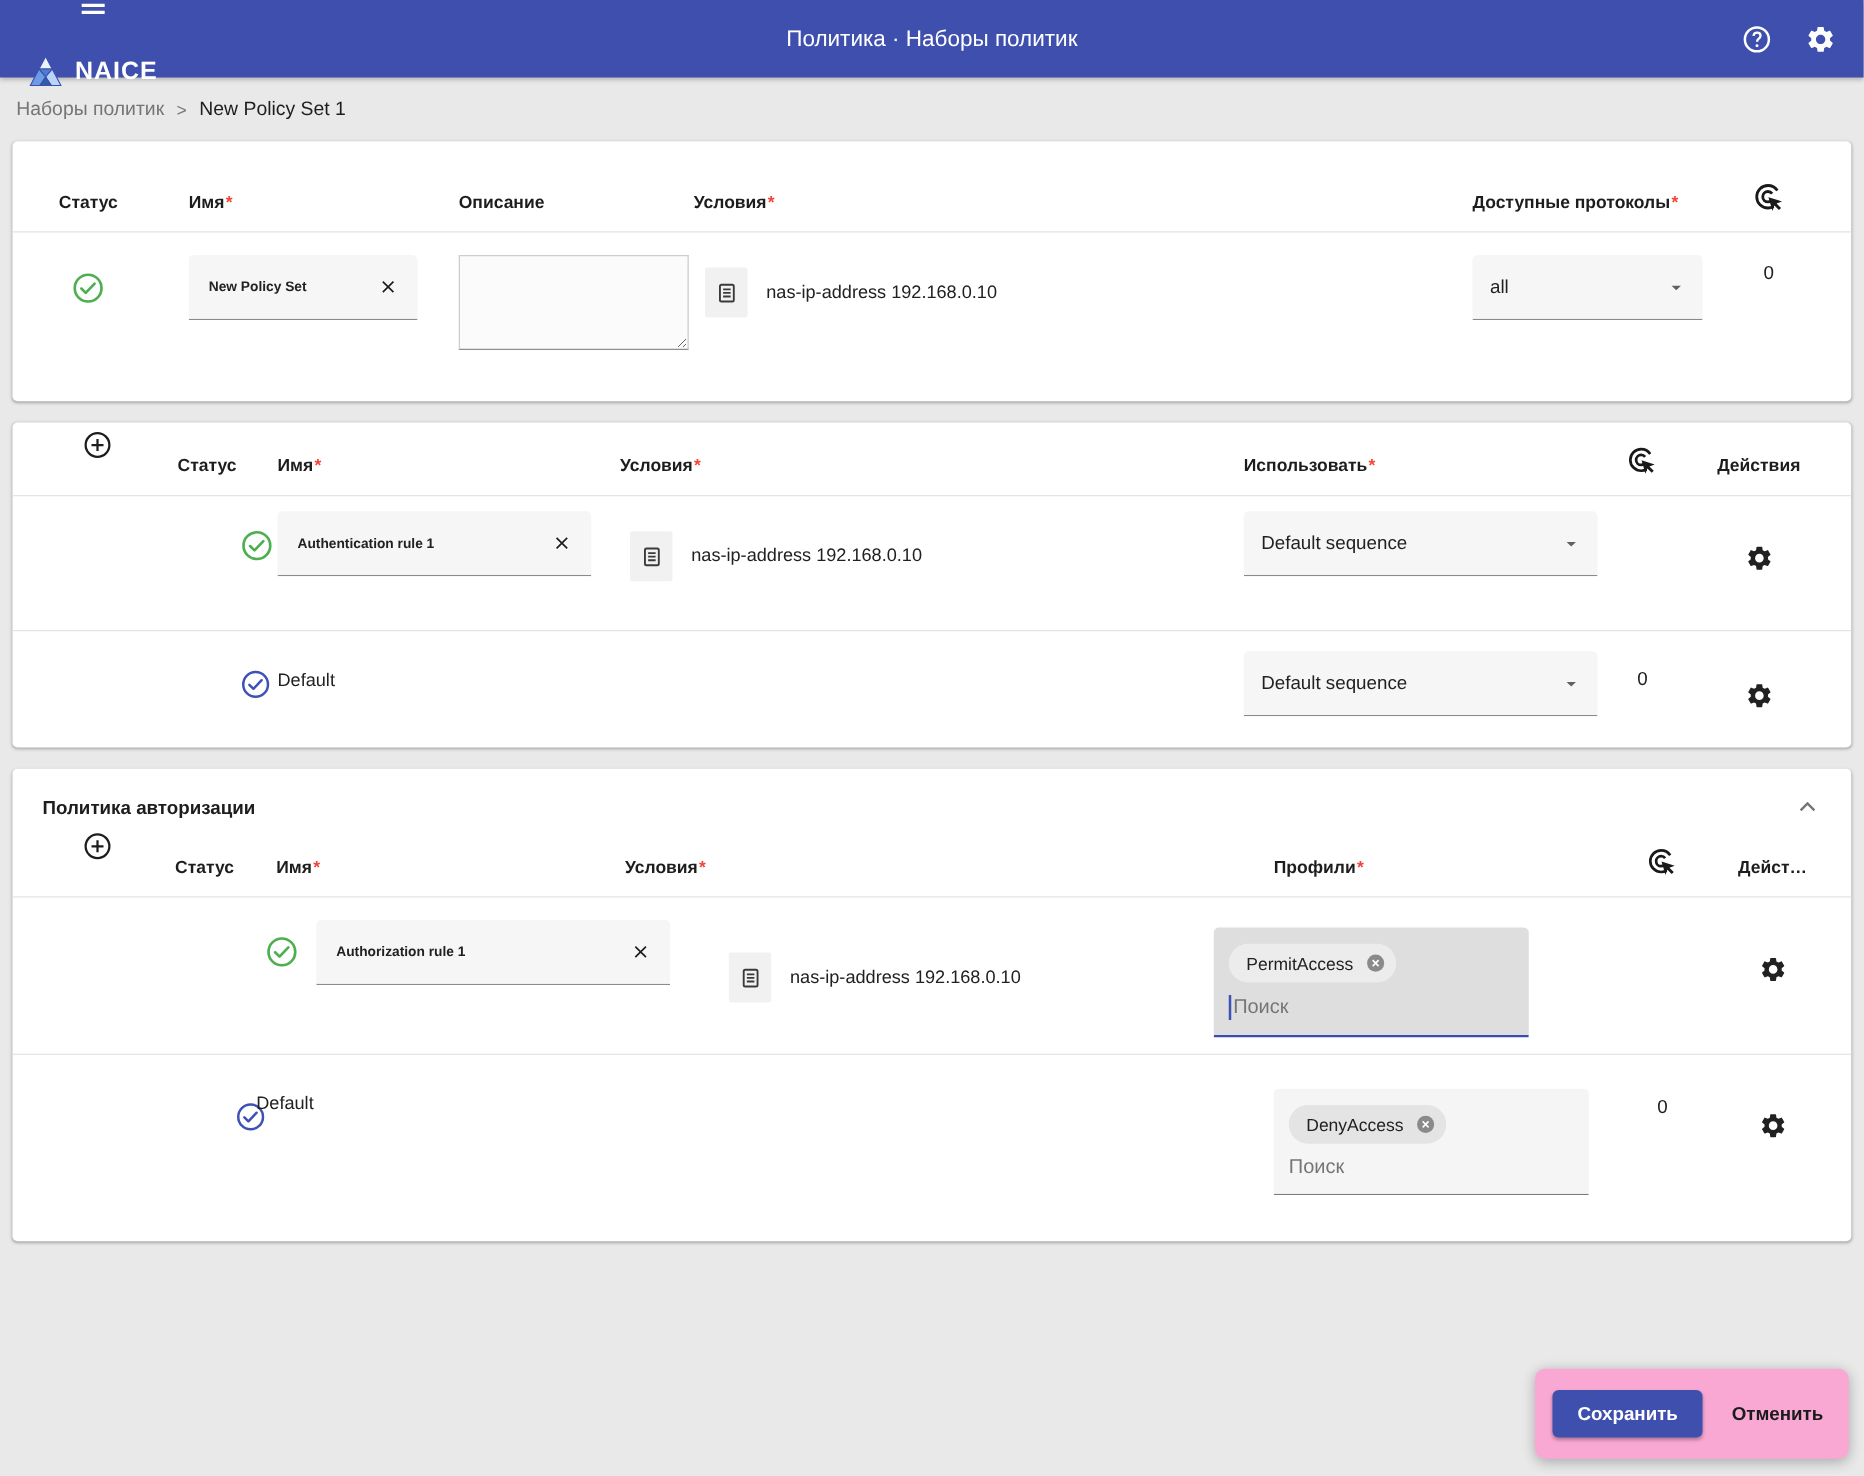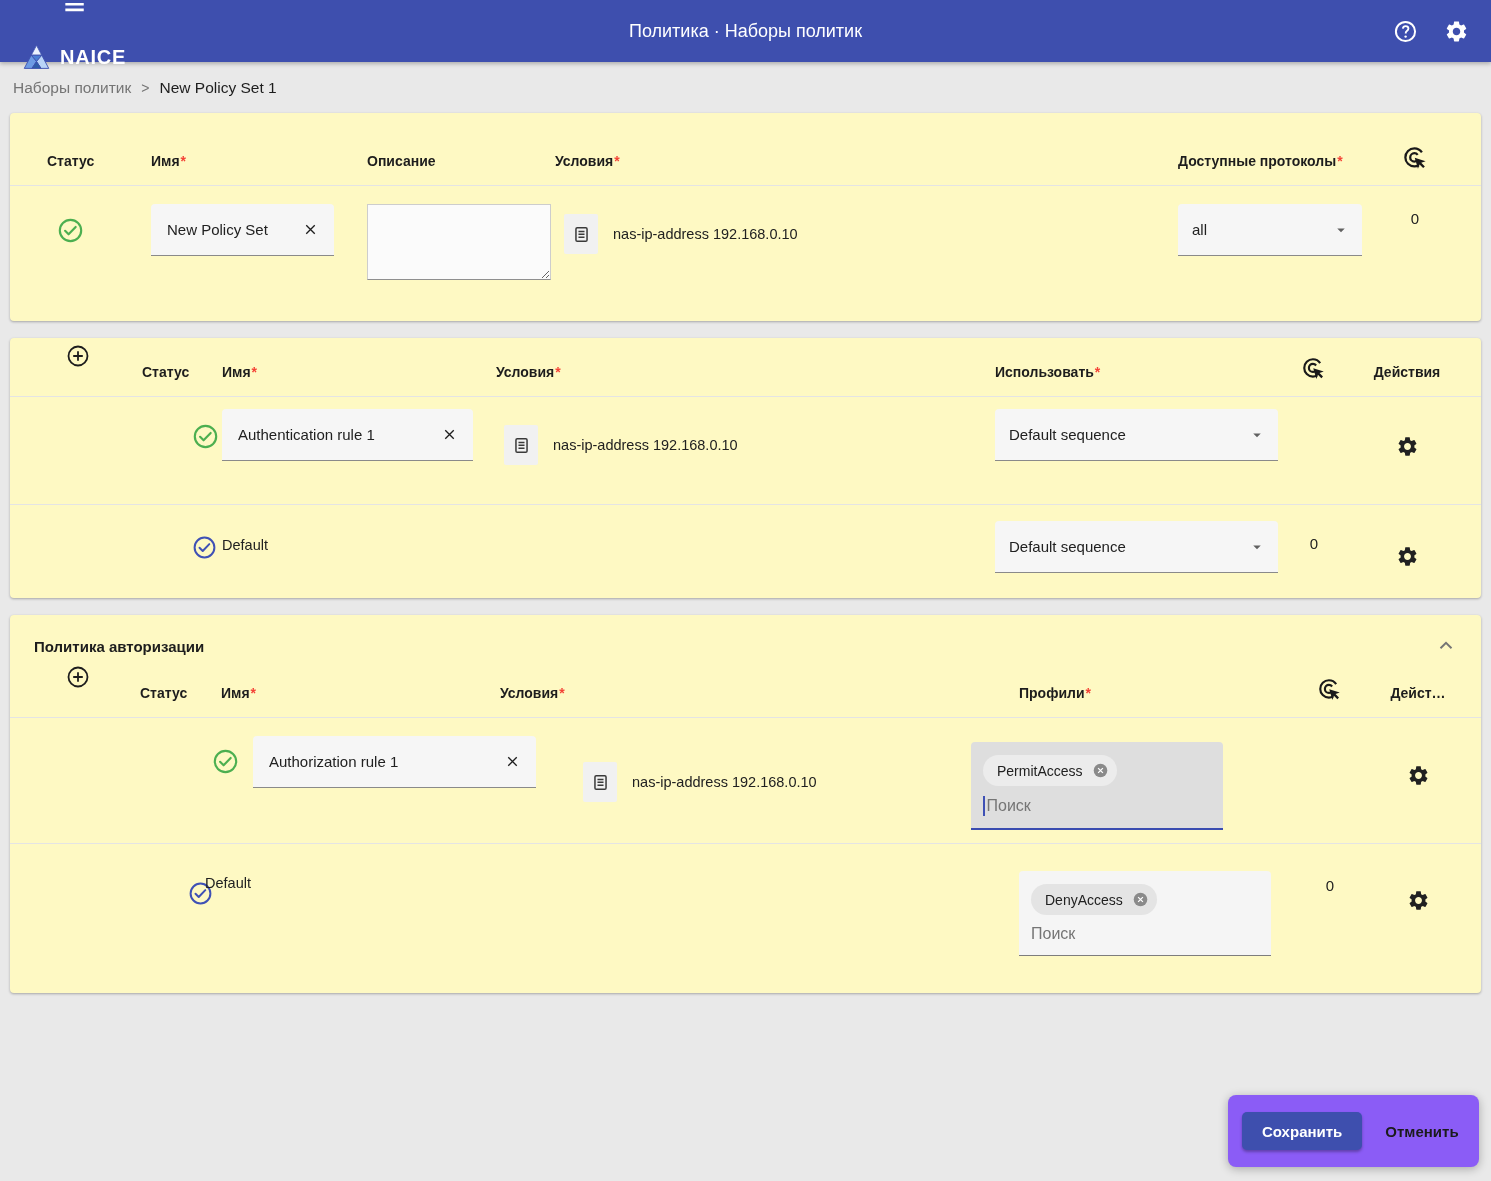--- a/index.html
+++ b/index.html
@@ -31,21 +31,21 @@
   .breadcrumb {
     height:51px; display:flex; align-items:center; gap:10px;
     padding:0 13px; font-size:15.5px;
   }
   .crumb-parent { color:#757575; cursor:pointer; }
   .crumb-sep { color:#757575; font-size:14px; }
   .crumb-current { color:#1d1d1d; font-weight:500; }
 
   
   .card {
-    background:#fef9c3; border-radius:4px; margin:0 10px 17px;
+    background:#ffffff; border-radius:4px; margin:0 10px 17px;
     box-shadow:0 1px 3px rgba(0,0,0,.2), 0 1px 2px rgba(0,0,0,.1);
     position:relative;
   }
   .section-head { display:flex; align-items:center; justify-content:space-between; padding:20px 24px 2px; }
   .section-title { font-size:15px; font-weight:bold; color:#1d1d1d; }
   .divider { border-top:1px solid #e4e4e4; }
 
   .hcell { font-size:14px; font-weight:bold; color:#1d1d1d; display:flex; align-items:flex-end; }
   .req { color:#f44336; margin-left:1px; font-weight:bold; }
 
@@ -56,21 +56,21 @@
   .hrow { height:72px; padding-top:0; }
   .hrow .hcell { padding-bottom:16px; }
   .hrow-sub { height:58px; }
   .center { justify-content:center; text-align:center; }
 
   
   .ffield { background:#f6f6f6; border-bottom:1px solid #8a8a8a; border-radius:4px 4px 0 0; }
   .name-field { display:flex; align-items:center; height:52px; padding:0 10px 0 4px; }
   .name-field input {
     flex:1; min-width:0; border:none; background:transparent; outline:none;
-    font-family:inherit; font-size:15px; color:#212121; padding:0 0 0 12px;
+    font-family:inherit; font-size:11px; color:#212121; padding:0 0 0 12px;font-weight:bold;
   }
   .clear-btn { display:flex; align-items:center; justify-content:center; width:28px; height:28px; color:#1d1d1d; }
 
   .desc-area {
     width:184px; height:76px; background:#fbfbfb;
     border:1px solid #cdcdcd; border-bottom-color:#8f8f8f;
     resize:both; font-family:inherit; font-size:14px; outline:none; padding:6px 8px;
   }
 
   .select-box { width:184px; height:52px; display:flex; align-items:center; justify-content:space-between; padding:0 12px 0 14px; cursor:pointer; }
@@ -152,21 +152,21 @@
   .az-row1 .gear-btn { margin:28px auto 0; }
   .az-row2 { min-height:149px; padding-top:27px; }
   .az-row2 .status-btn { margin-top:10px; }
   .az-row2 .default-label { margin-top:4px; }
   .az-row2 .hits-num { margin:6px auto 0; }
   .az-row2 .gear-btn { margin:18px auto 0; }
 
   
   .footer-card {
     position:absolute; top:1095px; right:12px; width:251px; height:72px;
-    background:#8b5cf6; border-radius:8px; box-shadow:0 2px 10px rgba(0,0,0,.28);
+    background:#f9a8d4; border-radius:8px; box-shadow:0 2px 10px rgba(0,0,0,.28);
     display:flex; align-items:center; padding:0 14px; gap:21px;
   }
   .save-btn {
     background:#3e4fae; color:#fff; font-size:15px; font-weight:600;
     border-radius:5px; height:38px; padding:0 20px;
     box-shadow:0 2px 3px rgba(0,0,0,.3);
   }
   .cancel-btn { font-size:15px; font-weight:bold; color:#1b1b1b; padding:0 2px; }
 </style>
 </head>

